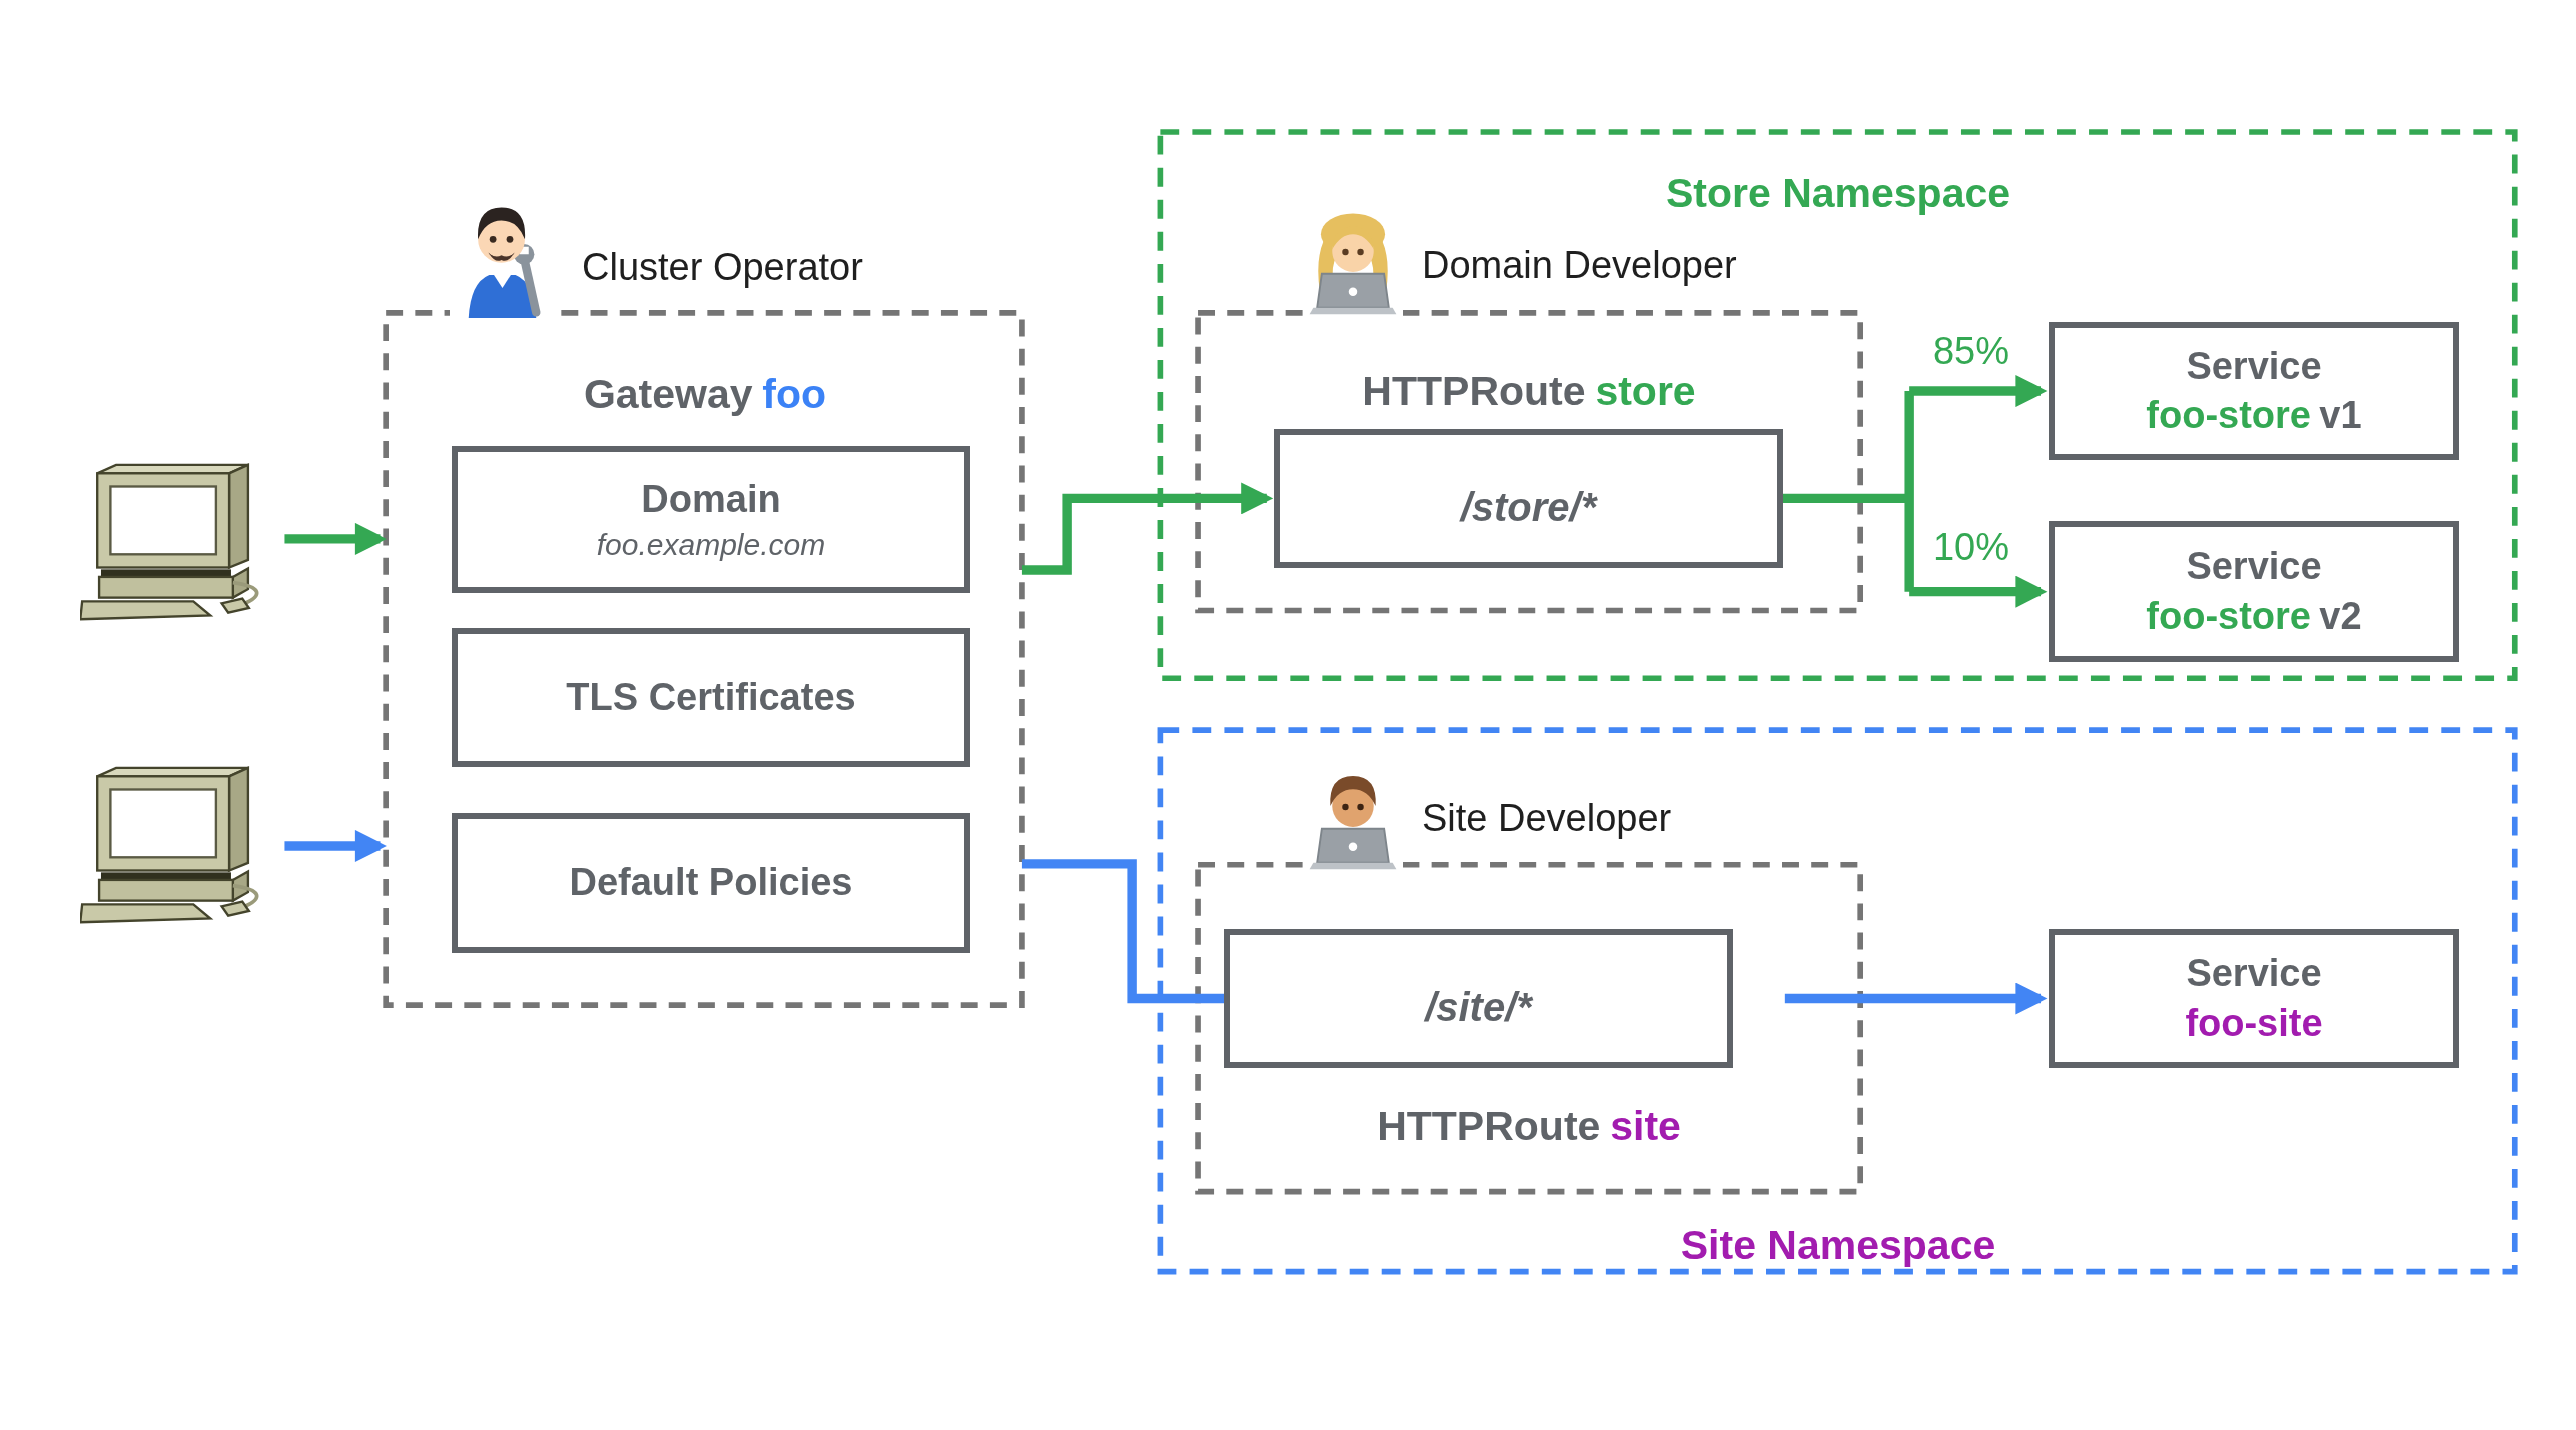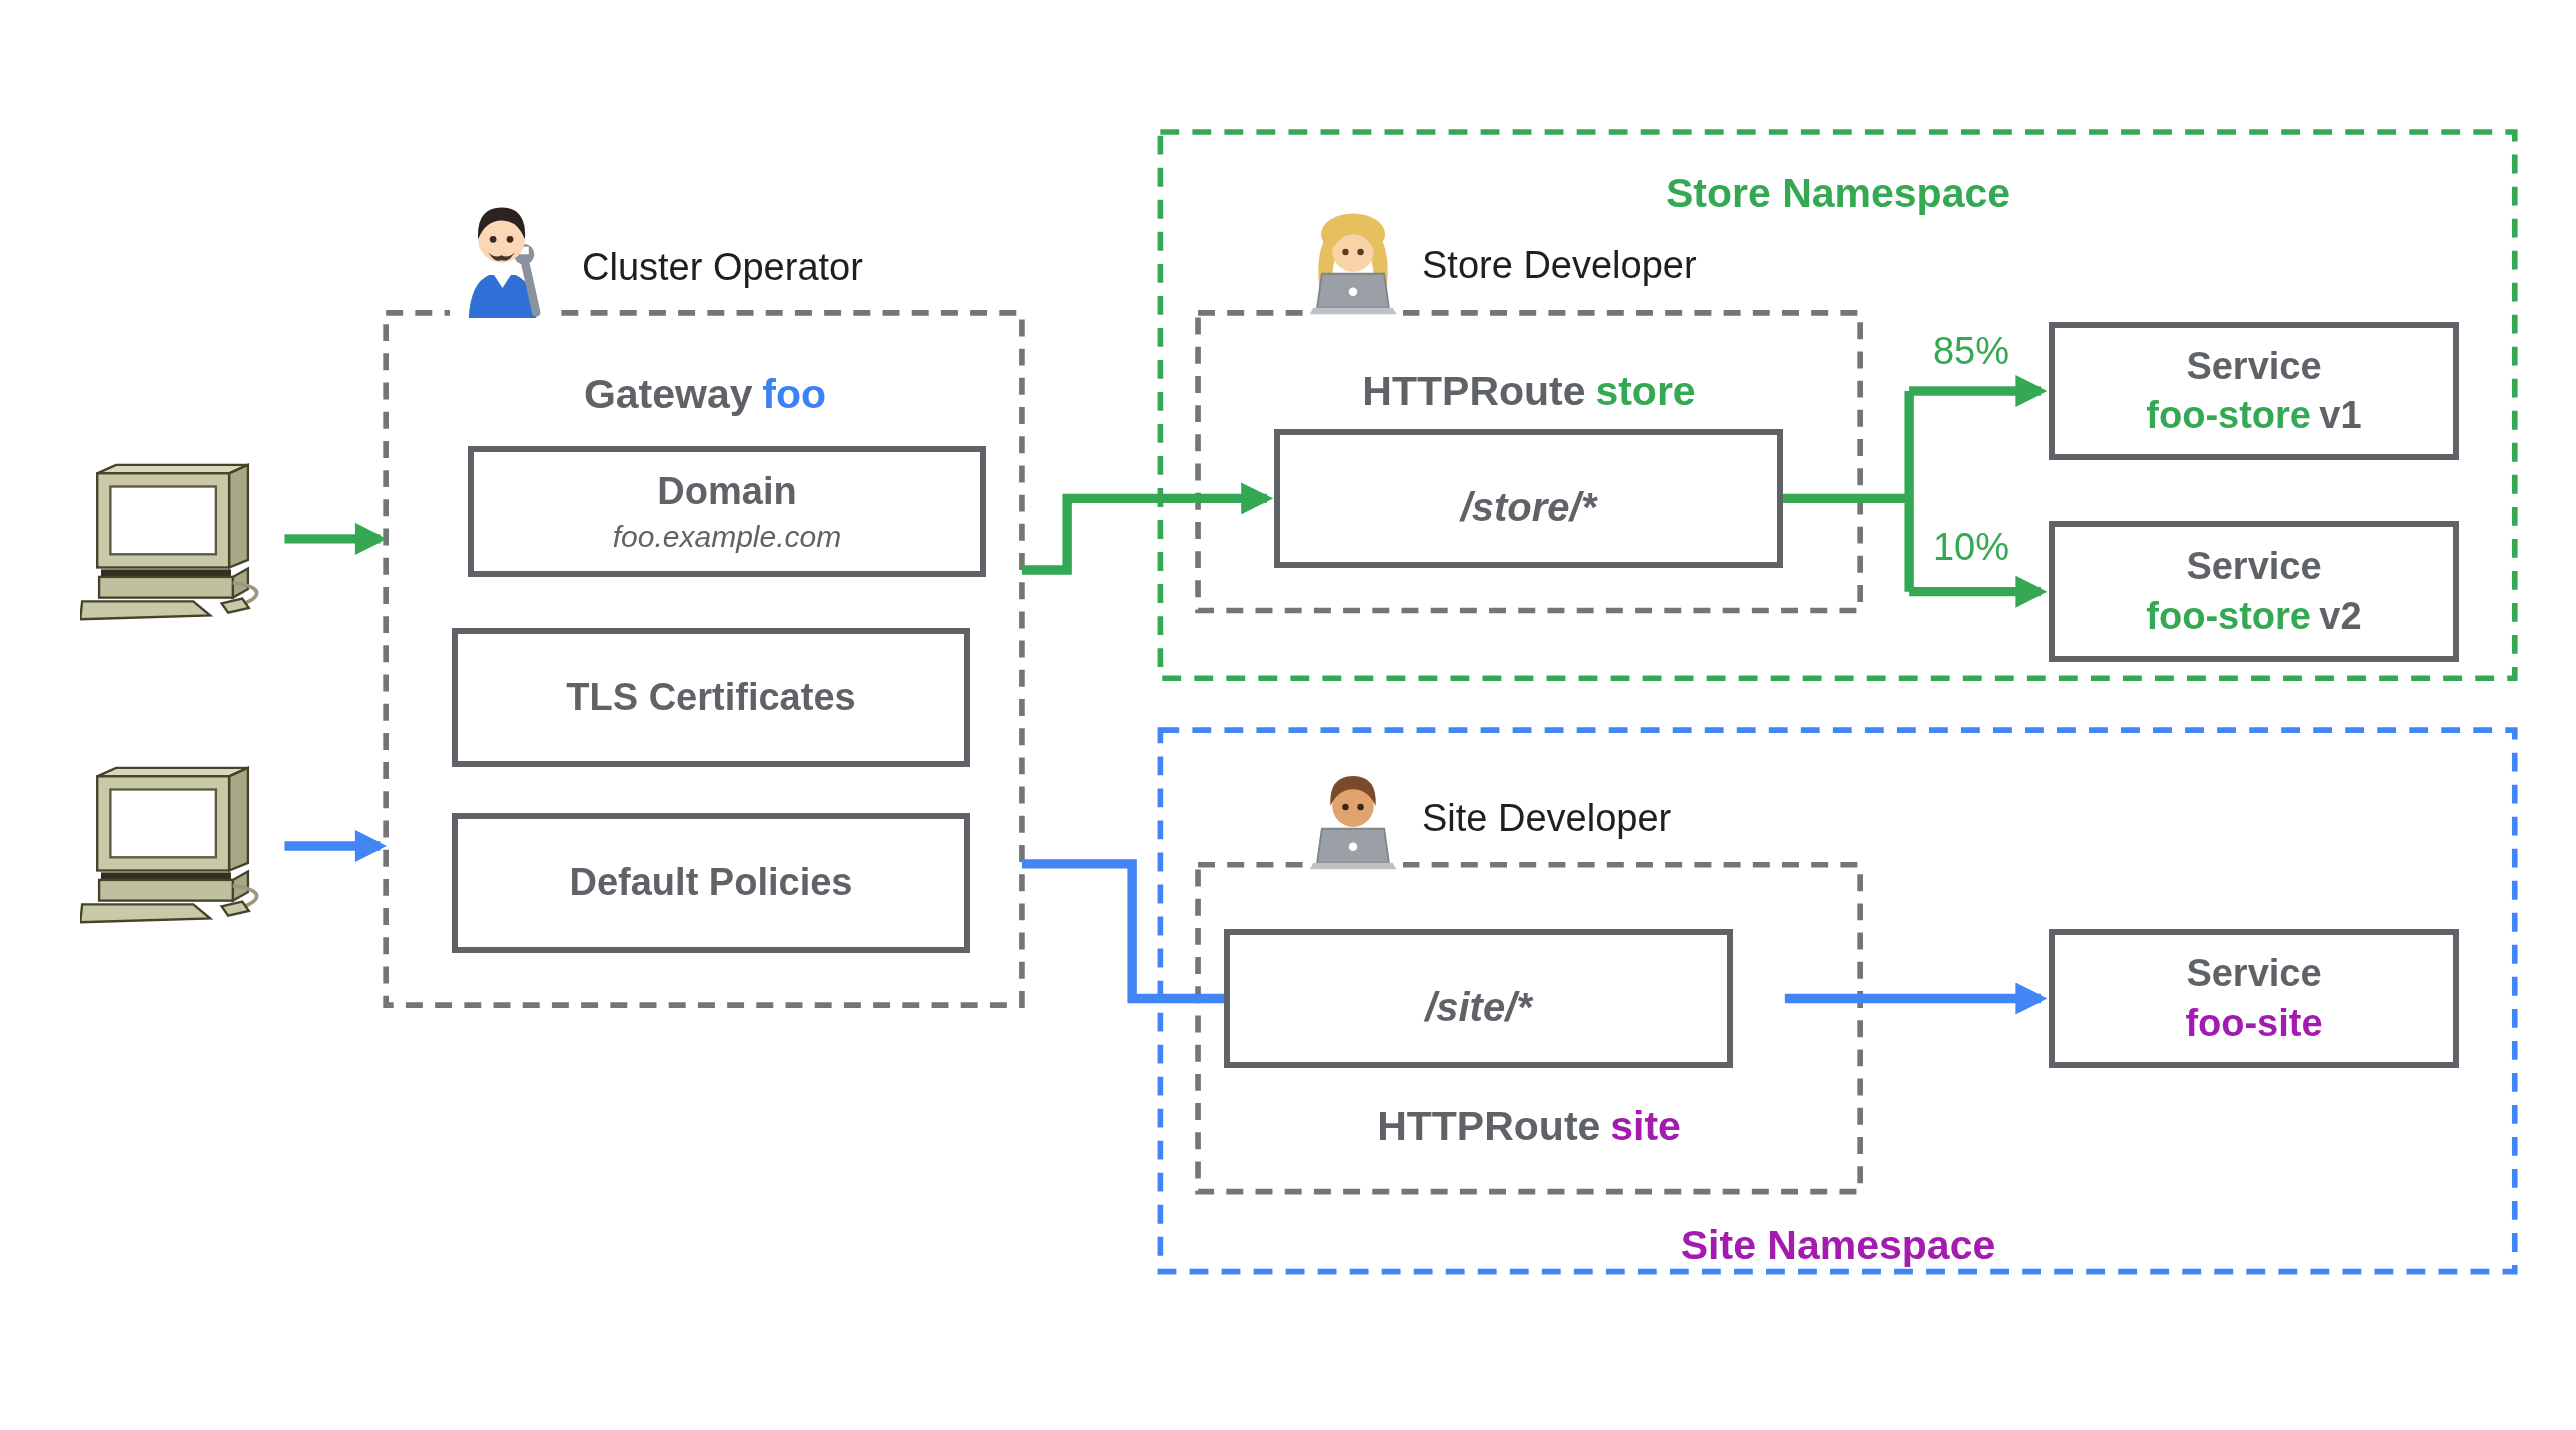--- a/index.html
+++ b/index.html
@@ -130,31 +130,31 @@
     <path d="M29,52 Q27,20 53,20 Q79,20 77,52 Q69,34 53,34 Q37,34 29,52" fill="#7a4b2a"></path>
     <circle cx="45" cy="53" r="3.4" fill="#3d2413"></circle>
     <circle cx="61" cy="53" r="3.4" fill="#3d2413"></circle>
     <path d="M16,112 Q24,88 40,84 L66,84 Q82,88 90,112 Z" fill="#2b4bd7"></path>
     <polygon points="20,76 86,76 91,112 15,112" fill="#9aa0a6" stroke="#7e858b" stroke-width="2"></polygon>
     <polygon points="11,112 95,112 99,119 7,119" fill="#bdc2c7"></polygon>
     <circle cx="53" cy="95" r="4.5" fill="#ffffff"></circle>
   </svg>
 
   <div class="lbl vcenter black" style="left:582px;top:267px">Cluster Operator</div>
-  <div class="lbl vcenter black" style="left:1422px;top:265px">Store Developer</div>
+  <div class="lbl vcenter black" style="left:1422px;top:265px">Domain Developer</div>
   <div class="lbl vcenter black" style="left:1422px;top:818px">Site Developer</div>
 
   <div class="lbl center title green" style="left:1838px;top:193px">Store Namespace</div>
   <div class="lbl center title blue" style="left:1838px;top:1245px">Site Namespace</div>
 
   <div class="lbl center title" style="left:705px;top:394px">
     <span class="gray p1">Gateway</span><span class="blue-dark">foo</span>
   </div>
 
-  <div class="box" style="left:468px;top:446px;width:518px;height:131px">
+  <div class="box" style="left:452px;top:446px;width:518px;height:147px">
     <div>Domain</div>
     <div class="italic">foo.example.com</div>
   </div>
   <div class="box" style="left:452px;top:628px;width:518px;height:139px">
     <div>TLS Certificates</div>
   </div>
   <div class="box" style="left:452px;top:813px;width:518px;height:140px">
     <div>Default Policies</div>
   </div>
 

